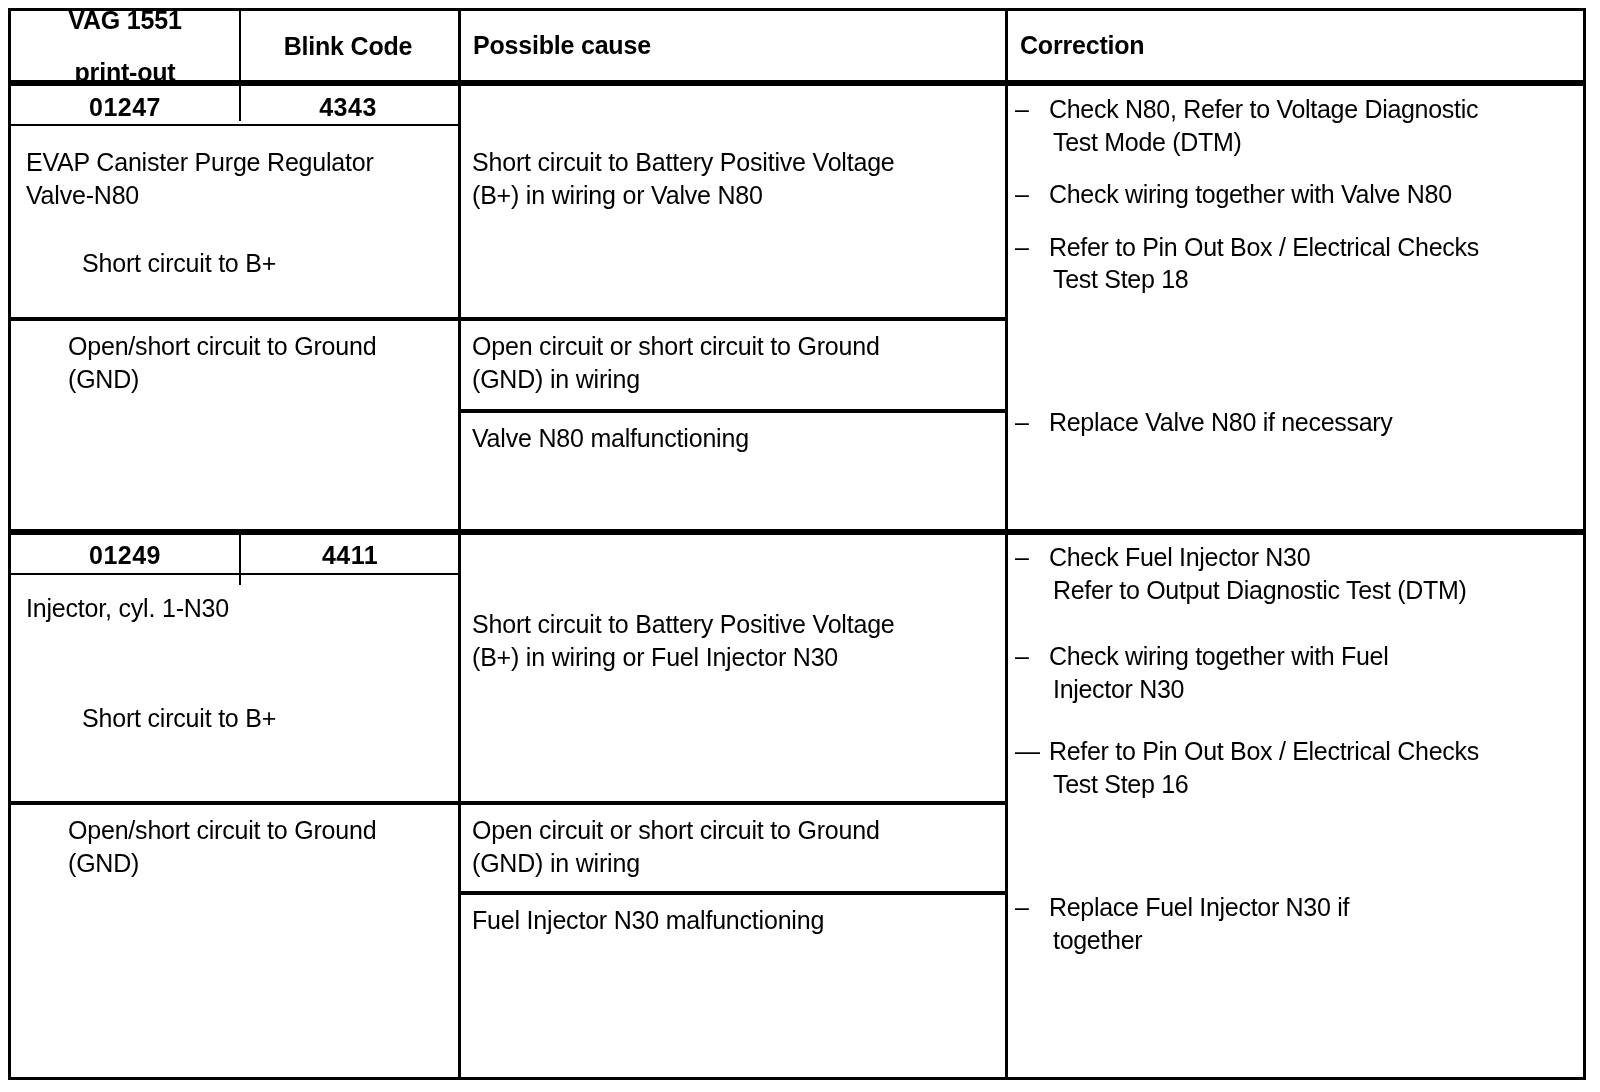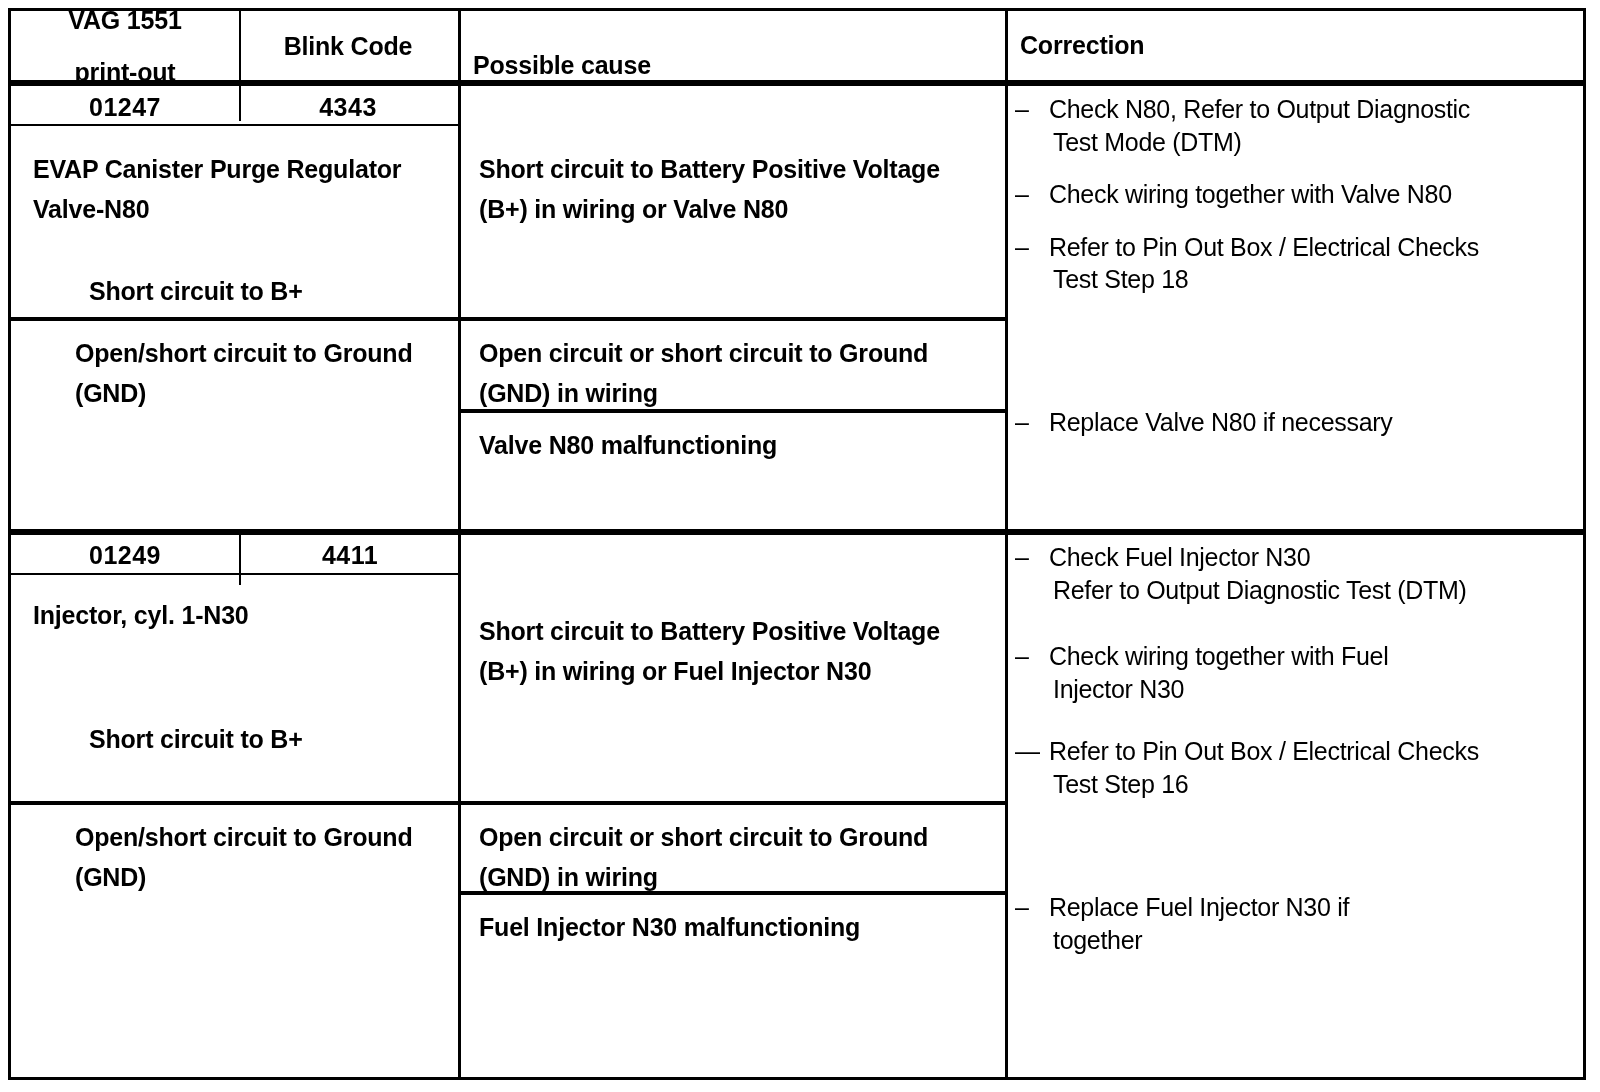--- a/index.html
+++ b/index.html
@@ -96,22 +96,21 @@
 
   
   .cell {
     position: absolute;
     box-sizing: border-box;
     font-size: 25px;
     line-height: 1.28;
     letter-spacing: -0.2px;
   }
   .cell p {
-    margin: 8px;
-    font-weight: bold;
+    margin: 1px;
   }
   .cell p.indent {
     padding-left: 56px;
   }
   .gap-sm { height: 16px; }
   .gap-md { height: 34px; }
   .gap-lg { height: 60px; }
 
   
   .bullets {
@@ -149,21 +148,21 @@
     <div class="vrule" style="left:994px; top:0; bottom:0;"></div>
 
     <div class="header-row">
       <div class="hdr-cell center" style="left:0; width:228px;gap:24px;">
         <span>VAG 1551</span>
         <span>print-out</span>
       </div>
       <div class="hdr-cell center" style="left:231px; width:212px;">
         <span>Blink Code</span>
       </div>
-      <div class="hdr-cell left" style="left:450px; width:544px;align-items:flex-end;">
+      <div class="hdr-cell left" style="left:450px; width:544px;">
         <span>Possible cause</span>
       </div>
       <div class="hdr-cell left" style="left:997px; width:578px;">
         <span>Correction</span>
       </div>
     </div>
 
     <div class="hrule thick" style="left:0; top:69px; width:1572px;"></div>
 
     <div class="code-cell" style="left:0; top:76px; width:228px;">
@@ -182,21 +181,21 @@
     </div>
 
     <div class="cell" style="left:460px; top:134px; width:520px;">
       <p>Short circuit to Battery Positive Voltage</p>
       <p>(B+) in wiring or Valve N80</p>
     </div>
 
     <div class="bullets" style="left:1004px; top:82px; width:568px;">
       <div class="bullet">
         <span class="dash">–</span>
-        <span>Check N80,  Refer to Output  Diagnostic</span>
+        <span>Check N80,  Refer to Voltage  Diagnostic</span>
         <span class="sub">Test Mode (DTM)</span>
       </div>
       <div class="bullet">
         <span class="dash">–</span>
         <span>Check wiring together with Valve N80</span>
       </div>
       <div class="bullet">
         <span class="dash">–</span>
         <span> Refer to Pin Out Box / Electrical Checks</span>
         <span class="sub">Test Step 18</span>

